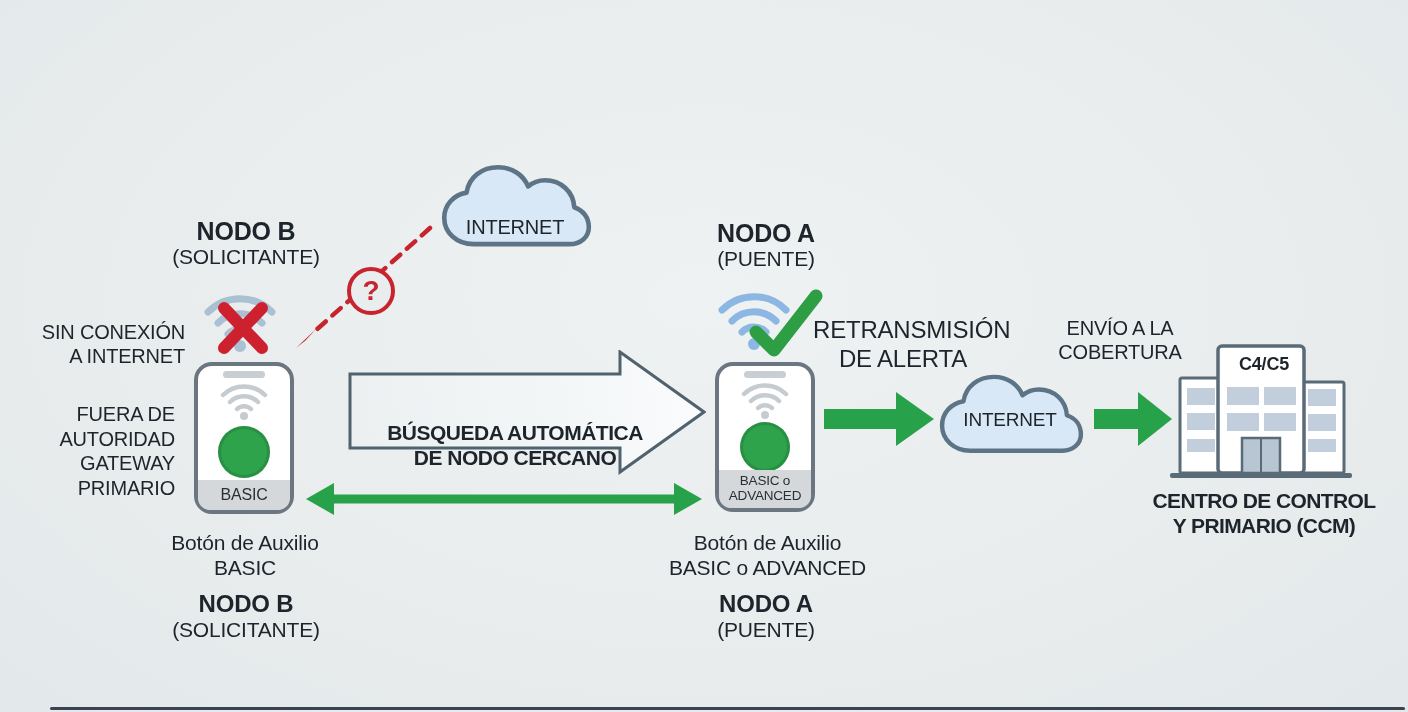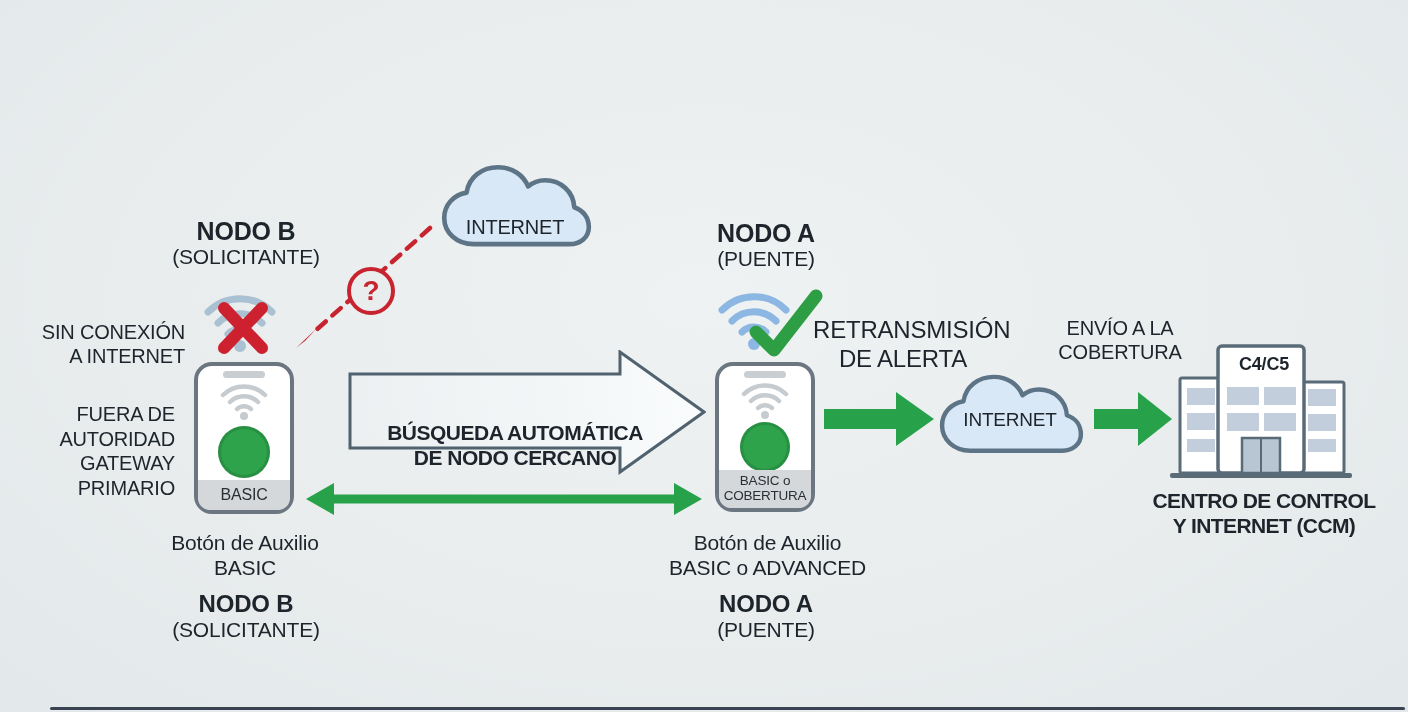--- a/index.html
+++ b/index.html
@@ -120,21 +120,21 @@
     <svg class="abs" style="left:50%;top:17px;transform:translateX(-50%);" width="54" height="36" viewBox="0 0 54 36">
       <g fill="none" stroke="#c6cbcf" stroke-width="4.5" stroke-linecap="round">
         <path d="M 20 25 A 10 10 0 0 1 34 25"></path>
         <path d="M 13 18 A 20 20 0 0 1 41 18"></path>
         <path d="M 6 11 A 30 30 0 0 1 48 11"></path>
       </g>
       <circle cx="27" cy="32" r="4" fill="#c6cbcf"></circle>
     </svg>
     <div class="sosbtn" style="top:56px;width:50px;height:50px;"></div>
     <div class="band" style="height:38px;font-size:13.5px;">BASIC o
-COBERTURA</div>
+ADVANCED</div>
   </div>
 
   <svg class="abs" style="left:824px;top:392px;" width="110" height="54" viewBox="0 0 110 54">
     <rect x="0" y="17" width="74" height="20" fill="#27a24a"></rect>
     <polygon points="72,0 110,27 72,54" fill="#27a24a"></polygon>
   </svg>
 
   <svg class="abs" style="left:934px;top:368px;" width="152" height="96" viewBox="0 0 200 130">
     <path d="M46 112 C24 112 8 97 8 78 C8 61 20 48 37 45 C40 25 57 12 78 12 C96 12 111 22 117 37 C123 32 131 29 139 29 C160 29 176 44 177 64 C189 68 196 78 196 90 C196 103 185 112 171 112 Z" fill="#d9e8f6" stroke="#5d7487" stroke-width="6" stroke-linejoin="round"></path>
   </svg>
@@ -163,21 +163,21 @@
       <rect x="94" y="45" width="32" height="18"></rect>
       <rect x="57" y="71" width="32" height="18"></rect>
       <rect x="94" y="71" width="32" height="18"></rect>
     </g>
     <rect x="72" y="96" width="38" height="35" fill="#b8c5d2" stroke="#5a6b78" stroke-width="2.5"></rect>
     <line x1="91" y1="96" x2="91" y2="131" stroke="#5a6b78" stroke-width="2"></line>
     <rect x="0" y="131" width="182" height="5" fill="#5a6b78" rx="2"></rect>
   </svg>
   <div class="t b" style="left:1217px;top:354px;width:94px;font-size:18px;">C4/C5</div>
   <div class="t b" style="left:1150px;top:488px;width:228px;font-size:21px;letter-spacing:-0.6px;">CENTRO DE CONTROL
-Y INTERNET (CCM)</div>
+Y PRIMARIO (CCM)</div>
 
   <div class="t" style="left:660px;top:530px;width:215px;font-size:21px;">Botón de Auxilio
 BASIC o ADVANCED</div>
   <div class="t b" style="left:666px;top:590px;width:200px;font-size:24px;">NODO A</div>
   <div class="t" style="left:666px;top:617px;width:200px;font-size:21px;">(PUENTE)</div>
 
   <div class="baseline"></div>
 
 </div>
 

